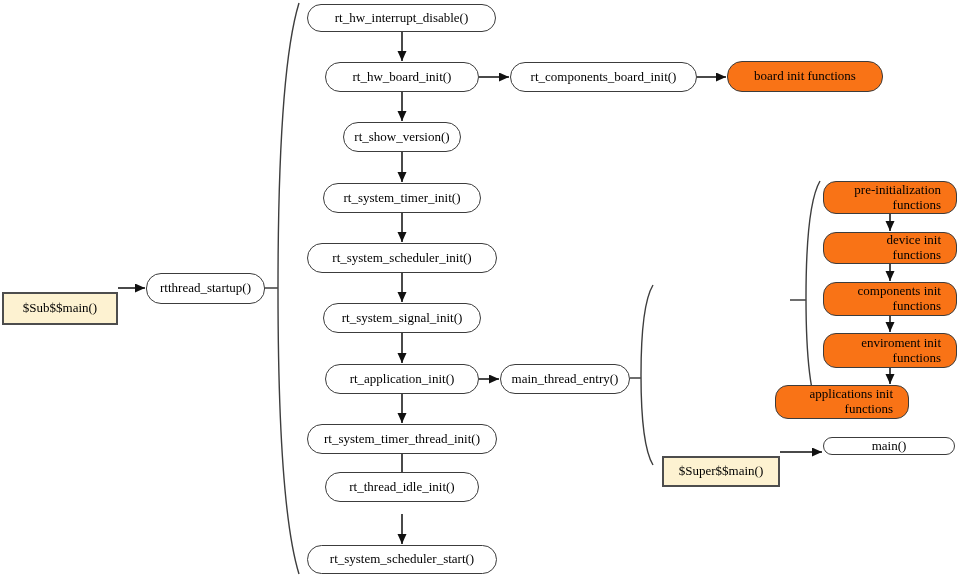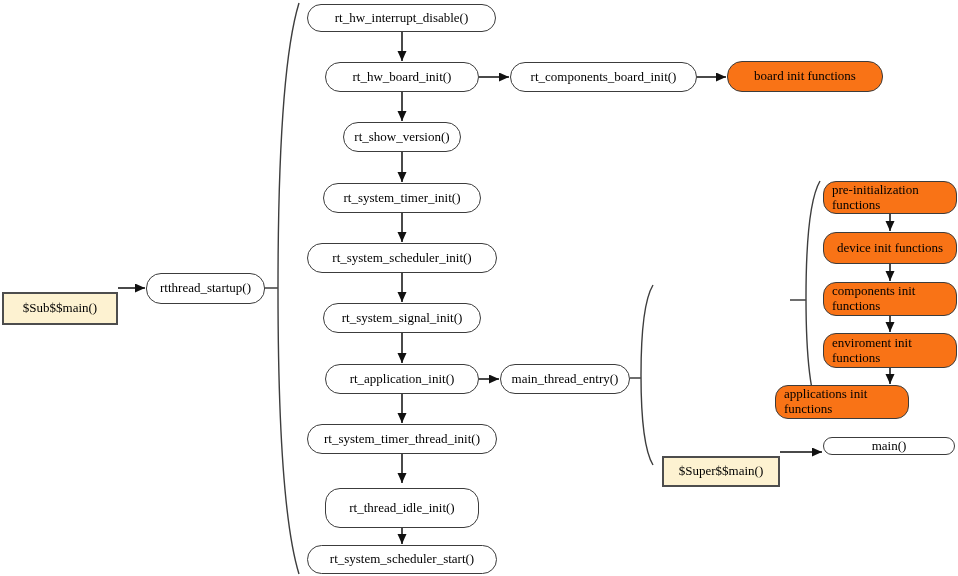--- a/index.html
+++ b/index.html
@@ -15,31 +15,31 @@
   #wires {
     position: absolute;
     left: 0; top: 0;
     width: 958px; height: 576px;
   }
   .node {
     position: absolute;
     display: flex;
     align-items: center;
     justify-content: center;
-    text-align: left;
+    text-align: right;
     font-size: 13px;
     line-height: 1.12;
     color: #000000;
     background: #ffffff;
     border: 1.5px solid #3c3c3c;
     white-space: nowrap;
     z-index: 2;
   }
   .stadium { border-radius: 15px; }
-  .round12 { border-radius: 13px; white-space: normal; padding: 1px 8px; }
+  .round12 { border-radius: 13px; white-space: normal; padding: 1px 15px; }
   .blue   { background: #f97316; }
   .yellow { background: #fdf2d1; border: 2px solid #4d4d4d; border-radius: 0; margin-top: 20px; }
 </style>
 </head>
 <body>
 
 <div id="canvas">
 
   <svg id="wires" viewBox="0 0 958 576" xmlns="http://www.w3.org/2000/svg">
     <defs>
@@ -99,21 +99,21 @@
   <div class="node stadium" style="left:307px;top:243px;width:190px;height:30px">rt_system_scheduler_init()</div>
 
   <div class="node stadium" style="left:323px;top:303px;width:158px;height:30px">rt_system_signal_init()</div>
 
   <div class="node stadium" style="left:325px;top:364px;width:154px;height:30px">rt_application_init()</div>
 
   <div class="node stadium" style="left:500px;top:364px;width:130px;height:30px">main_thread_entry()</div>
 
   <div class="node stadium" style="left:307px;top:424px;width:190px;height:30px">rt_system_timer_thread_init()</div>
 
-  <div class="node stadium" style="left:325px;top:488px;width:154px;height:40px">rt_thread_idle_init()</div>
+  <div class="node stadium" style="left:325px;top:472px;width:154px;height:30px">rt_thread_idle_init()</div>
 
   <div class="node stadium" style="left:307px;top:545px;width:190px;height:29px">rt_system_scheduler_start()</div>
 
 
   <div class="node round12 blue" style="left:823px;top:181px;width:134px;height:33px">pre-initialization functions</div>
 
   <div class="node round12 blue" style="left:823px;top:232px;width:134px;height:32px">device init functions</div>
 
   <div class="node round12 blue" style="left:823px;top:282px;width:134px;height:34px">components init functions</div>
 

